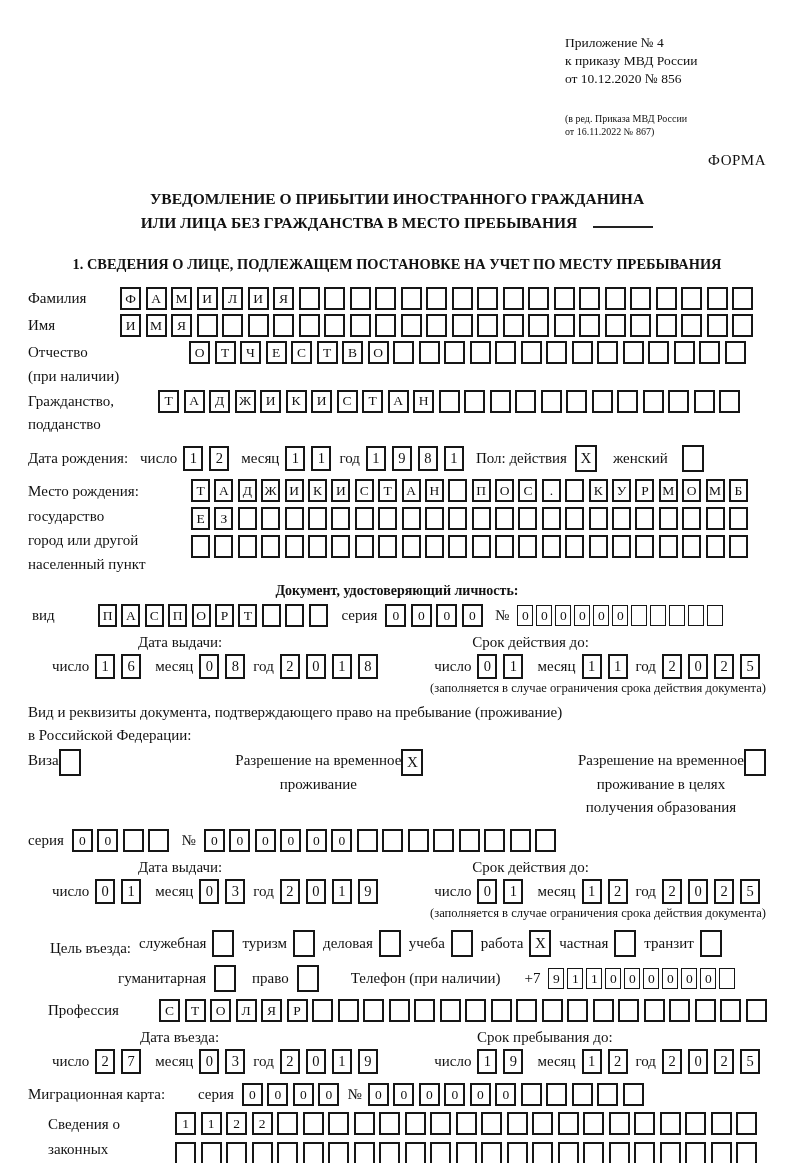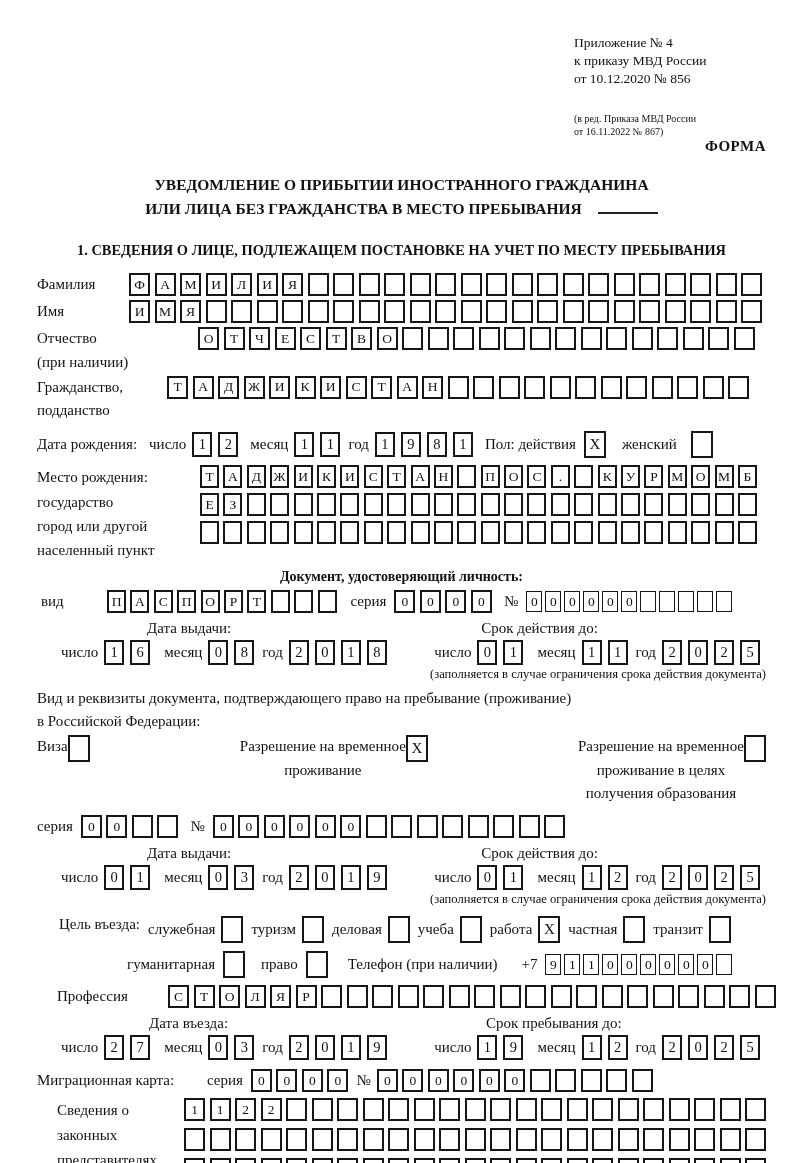--- a/index.html
+++ b/index.html
@@ -1,21 +1,21 @@
 <!DOCTYPE html>
 <html><head>
 <meta charset="utf-8">
 <style>
   html,body{margin:0;padding:0;width:800px;height:1163px;background:#ffffff;overflow:hidden}
   body{font-family:"Liberation Serif","DejaVu Serif",serif;color:#111;font-size:15px}
-  .page{box-sizing:border-box;width:800px;height:1163px;padding:34px 34px 0 37px;position:relative;background:#fff}
+  .page{box-sizing:border-box;width:800px;height:1163px;padding:34px 34px 0 28px;position:relative;background:#fff}
 
   .annex{width:175px;margin-left:537px;font-size:13.5px;line-height:1.35}
   .annex .rev{font-size:10px;line-height:1.3;margin-top:23px}
-  .forma{text-align:right;font-weight:bold;font-size:15px;letter-spacing:.5px}
+  .forma{text-align:right;font-weight:normal;font-size:15px;margin-top:14px;letter-spacing:.5px}
   .title{text-align:center;font-weight:bold;font-size:15.5px;margin-top:18px;line-height:1.6}
   .blank{display:inline-block;width:60px;border-bottom:2px solid #222;margin-left:16px;height:14px}
   .sec{font-weight:bold;font-size:14.4px;margin-top:20px;text-align:center;white-space:nowrap}
 
   .row{display:flex;align-items:center;margin-top:4px}
   .frow{display:flex;align-items:flex-start;margin-top:4px}
   .lbl{flex:none}
   .lblcol{flex:none;line-height:1.55}
   .cellcol{display:flex;flex-direction:column;row-gap:5px}
 
@@ -30,21 +30,21 @@
   .dochead{text-align:center;font-weight:bold;font-size:14px;margin-top:7px}
   .dlabels{display:flex;margin-top:7px}
   .drow{display:flex;align-items:center;margin-top:3px;padding-left:24px}
   .dgroup{display:inline-flex;align-items:center}
   .dlbl{flex:none}
   .note{font-size:12.6px;text-align:right;margin-top:2px}
   .intro{margin-top:8px}
   .opts{display:flex;align-items:flex-start;margin-top:5px;justify-content:space-between}
   .opt{display:flex;align-items:flex-start;column-gap:0}
   .olbl{white-space:pre-line;text-align:center;line-height:1.55}
-  .purpose{display:flex;align-items:flex-start;margin-top:9px;column-gap:8px;padding-left:22px}
+  .purpose{display:flex;align-items:flex-end;margin-top:9px;column-gap:8px;padding-left:22px}
   .purpose .pair{display:flex;align-items:center;column-gap:6px}
   .ml8{margin-left:8px}.ml12{margin-left:12px}.ml14{margin-left:14px}.ml16{margin-left:16px}.ml24{margin-left:24px}
   .mr6{margin-right:6px}.mr8{margin-right:8px}
 </style>
 </head>
 <body>
 
 <div class="page">
 
   <div class="annex">
@@ -514,21 +514,21 @@
       <span>транзит</span>
       <span class="chk"></span>
     </span>
   </div>
 
   <div class="row" style="margin-top:8px;padding-left:90px">
     <span>гуманитарная</span>
     <span class="chk ml8"></span>
     <span class="ml16">право</span>
     <span class="chk ml8"></span>
-    <span class="ml24" style="margin-left:20px">Телефон (при наличии)</span>
+    <span class="ml24" style="margin-left:32px">Телефон (при наличии)</span>
     <span class="ml24">+7</span>
     <span class="cells xs ml8">
         <span class="cell">9</span>
         <span class="cell">1</span>
         <span class="cell">1</span>
         <span class="cell">0</span>
         <span class="cell">0</span>
         <span class="cell">0</span>
         <span class="cell">0</span>
         <span class="cell">0</span>

